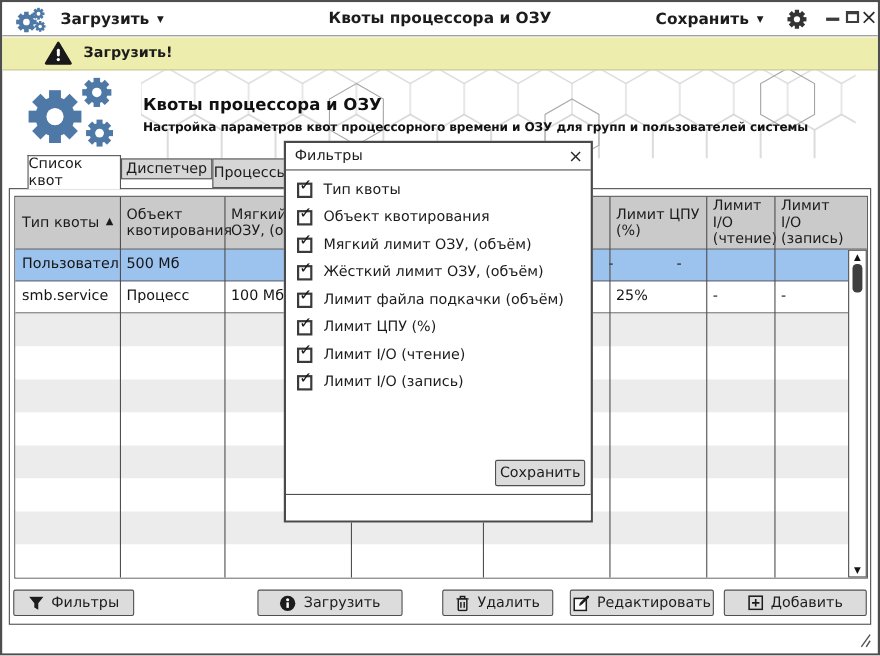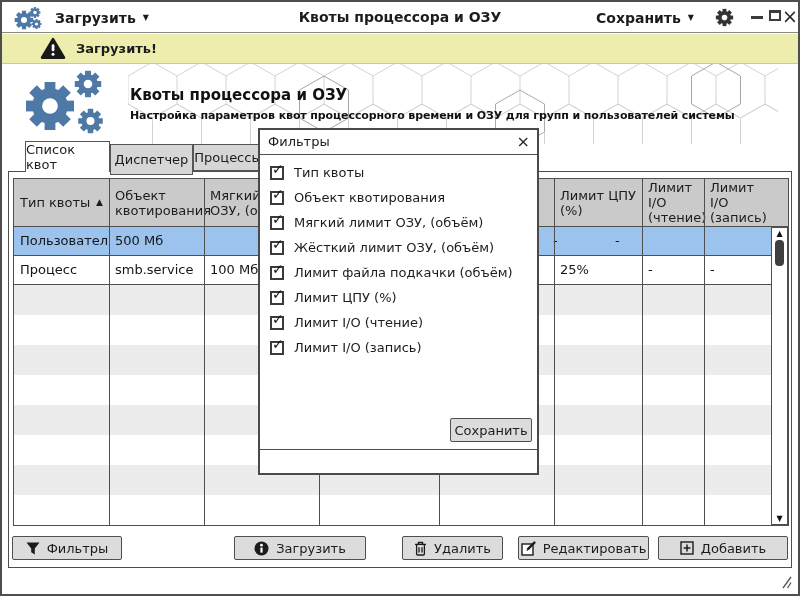--- a/index.html
+++ b/index.html
@@ -26,21 +26,21 @@
 
   
   .hexpattern{position:absolute;left:126px;top:60px;z-index:0;pointer-events:none;}
   .header-icon{position:absolute;left:20px;top:68px;z-index:1;}
   .header-title{position:absolute;left:128px;top:84px;font-size:15px;font-weight:bold;color:#111;z-index:1;}
   .header-sub{position:absolute;left:128px;top:107px;font-size:11px;font-weight:bold;color:#111;z-index:1;letter-spacing:-0.1px;}
 
   
   .tab{position:absolute;font-size:13px;color:#1c1c1c;display:flex;align-items:center;justify-content:center;border:1px solid #555;background:#d6d6d6;cursor:default;}
   .tab-active{left:23px;top:139px;width:85px;height:31px;background:#fff;border-bottom:none;z-index:3;}
-  .tab-2{left:108px;top:142px;width:83px;height:31px;z-index:2;}
+  .tab-2{left:108px;top:142px;width:83px;height:19px;z-index:2;}
   .tab-3{left:191px;top:142px;width:70px;height:27px;z-index:2;}
 
   
   .panel{position:absolute;left:6px;top:169px;width:784px;height:397px;border:1px solid #4f4f4f;background:#fff;z-index:1;}
 
   
   .table{position:absolute;left:11px;top:176px;width:776px;height:348px;border:1px solid #4f4f4f;background:#fff;z-index:2;}
   .thead{display:flex;align-items:stretch;height:48px;width:774px;background:#cacaca;border-bottom:1px solid #4f4f4f;}
   .hcell{display:flex;align-items:center;padding:3px 6px;font-size:13px;line-height:15px;color:#1c1c1c;}
   .hcell .lbl{display:block;}
@@ -194,22 +194,22 @@
         <div class="trow selected">
           <div class="tcell" style="width: 95px;">Пользователь</div>
           <div class="tcell" style="width: 115px;">500 Мб</div>
           <div class="tcell" style="width: 120px;"></div>
           <div class="tcell" style="width: 115px;"></div>
           <div class="tcell" style="width: 88px; font-family: Liberation Serif, serif;">100%</div>
           <div class="tcell" style="width: 62px;">-</div>
           <div class="tcell" style="width: 68px;">-</div>
         </div>
         <div class="trow">
+          <div class="tcell" style="width: 95px;">smb.service</div>
           <div class="tcell" style="width: 95px;">Процесс</div>
-          <div class="tcell" style="width: 95px;">smb.service</div>
           <div class="tcell" style="width: 115px;">100 Мб</div>
           <div class="tcell" style="width: 120px;"></div>
           <div class="tcell" style="width: 115px;"></div>
           <div class="tcell" style="width: 88px;">25%</div>
           <div class="tcell" style="width: 62px;">-</div>
           <div class="tcell" style="width: 68px;">-</div>
         </div>
         <div class="stripe"></div>
         <div class="stripe alt"></div>
         <div class="stripe"></div>

